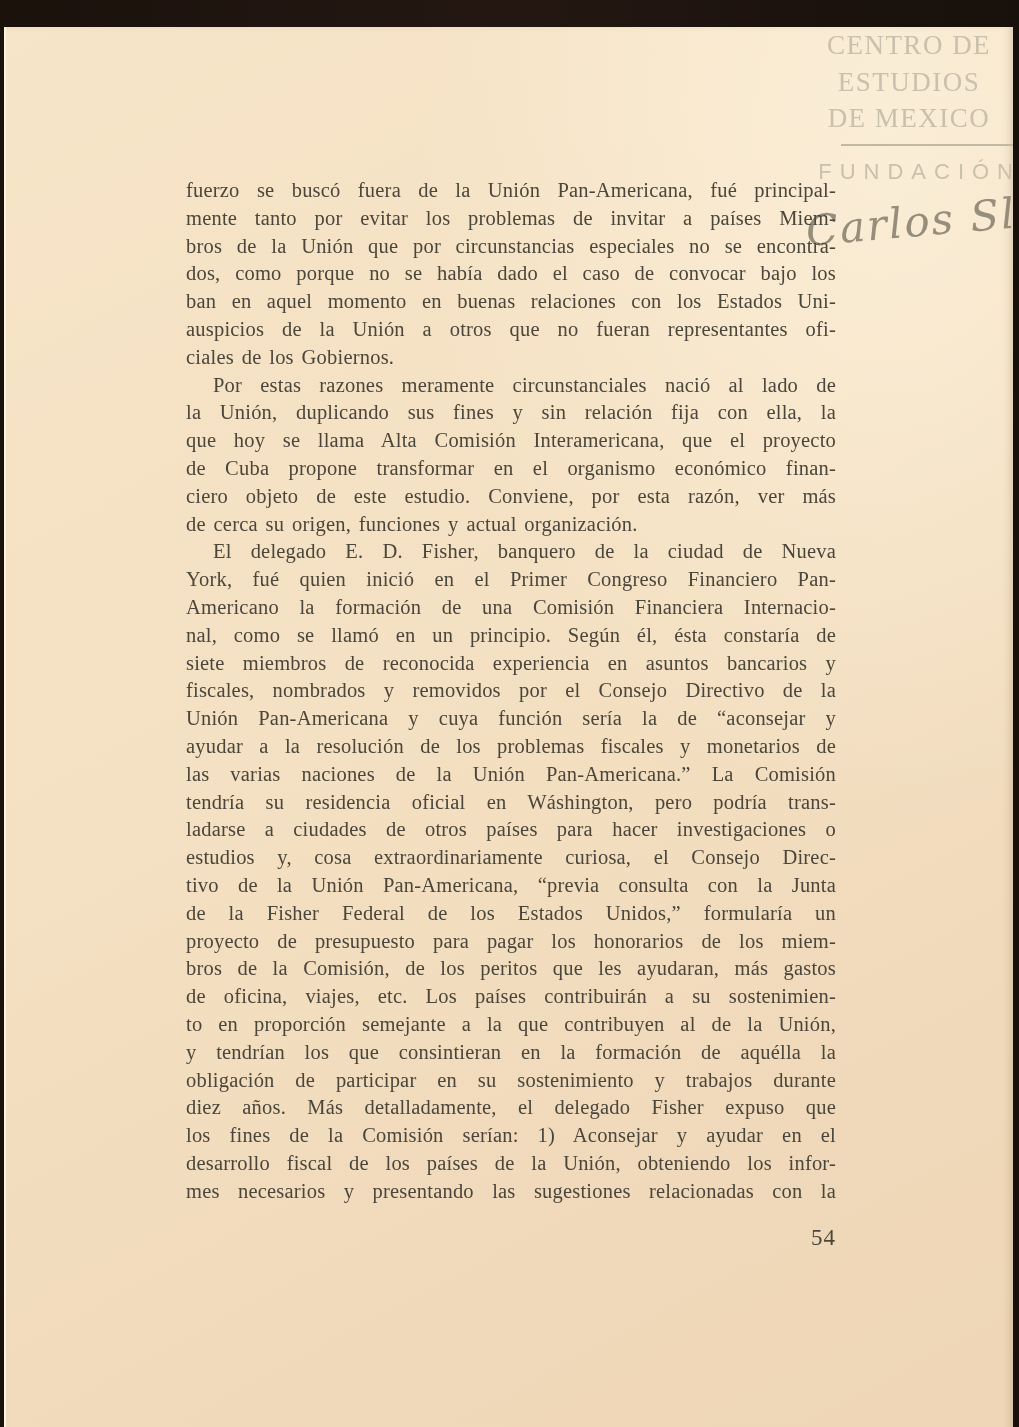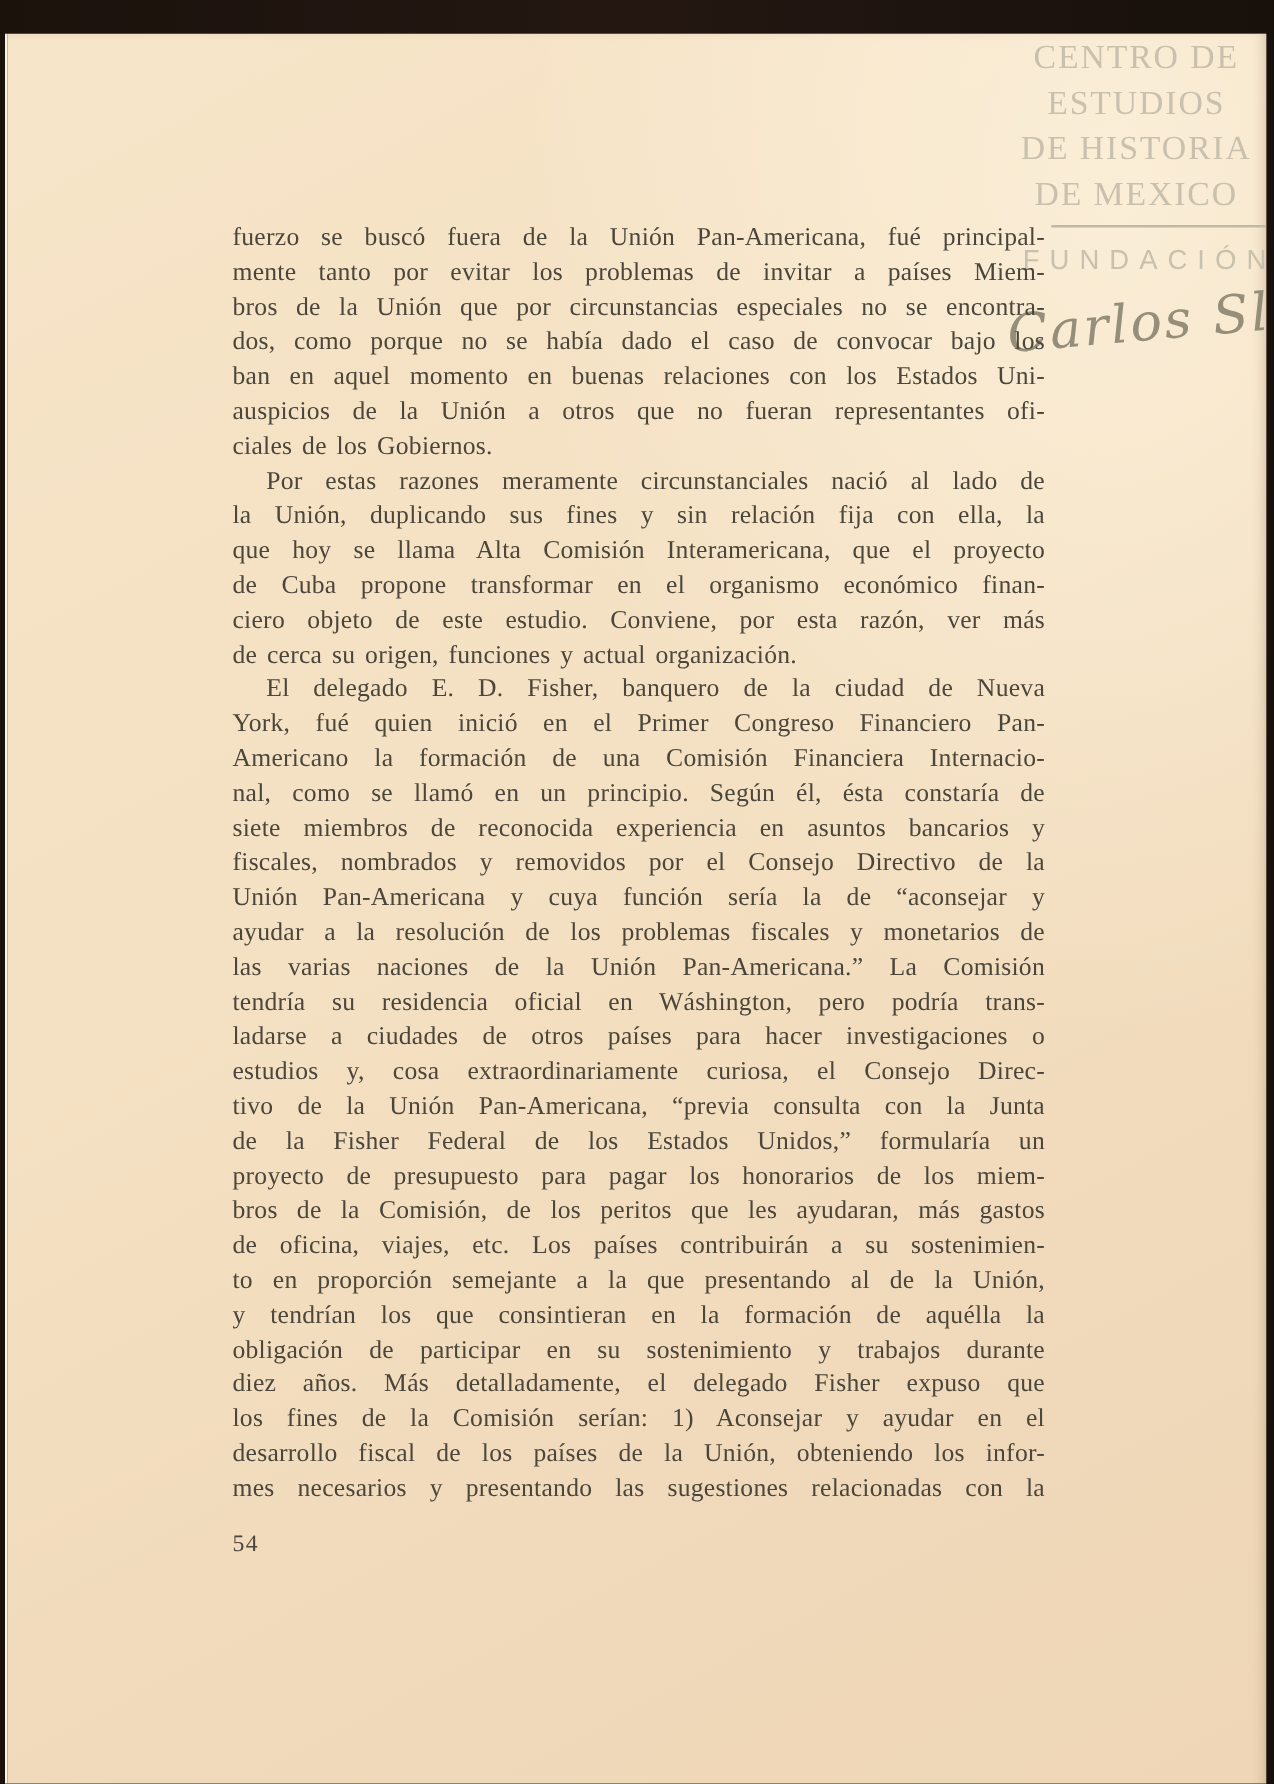--- a/index.html
+++ b/index.html
@@ -100,38 +100,37 @@
   }
   .line.ragged { text-align-last: left; }
   .line.indent { text-indent: 27px; }
 
   .page-number {
     position: absolute;
     left: 180px;
     top: 1198px;
     width: 650px;
     z-index: 2;
-    text-align: left;
+    text-align: right;
     font-family: "Liberation Serif", serif;
-    font-size: 19px;
+    font-size: 23px;
     letter-spacing: 1px;
     color: var(--ink, #4b463b);
   }
 </style>
 </head>
 <body>
 
 <div class="frame">
   <div class="page">
 
     <div class="watermark">
       <div id="wm-lines">
           <div class="wm-line">CENTRO DE</div>
           <div class="wm-line">ESTUDIOS</div>
-          <div class="wm-line">DE HISTORIA</div>
           <div class="wm-line">DE MEXICO</div>
         </div>
       <div class="wm-rule"></div>
       <div class="wm-foundation">FUNDACIÓN</div>
       <div class="wm-signature">Carlos Slim</div>
     </div>
 
     <div class="text-block" id="text-block">
         <div class="paragraph">
           <div class="line">fuerzo se buscó fuera de la Unión Pan-Americana, fué principal-</div>
@@ -161,21 +160,21 @@
           <div class="line">ayudar a la resolución de los problemas fiscales y monetarios de</div>
           <div class="line">las varias naciones de la Unión Pan-Americana.”  La Comisión</div>
           <div class="line">tendría su residencia oficial en Wáshington, pero podría trans-</div>
           <div class="line">ladarse a ciudades de otros países para hacer investigaciones o</div>
           <div class="line">estudios y, cosa extraordinariamente curiosa, el Consejo Direc-</div>
           <div class="line">tivo de la Unión Pan-Americana, “previa consulta con la Junta</div>
           <div class="line">de la Fisher Federal de los Estados Unidos,” formularía un</div>
           <div class="line">proyecto de presupuesto para pagar los honorarios de los miem-</div>
           <div class="line">bros de la Comisión, de los peritos que les ayudaran, más gastos</div>
           <div class="line">de oficina, viajes, etc.  Los países contribuirán a su sostenimien-</div>
-          <div class="line">to en proporción semejante a la que presentando al de la Unión,</div>
+          <div class="line">to en proporción semejante a la que contribuyen al de la Unión,</div>
           <div class="line">y tendrían los que consintieran en la formación de aquélla la</div>
           <div class="line">obligación de participar en su sostenimiento y trabajos durante</div>
           <div class="line">diez años.  Más detalladamente, el delegado Fisher expuso que</div>
           <div class="line">los fines de la Comisión serían: 1) Aconsejar y ayudar en el</div>
           <div class="line">desarrollo fiscal de los países de la Unión, obteniendo los infor-</div>
           <div class="line">mes necesarios y presentando las sugestiones relacionadas con la</div>
         </div>
       </div>
 
     <div class="page-number">54</div>

